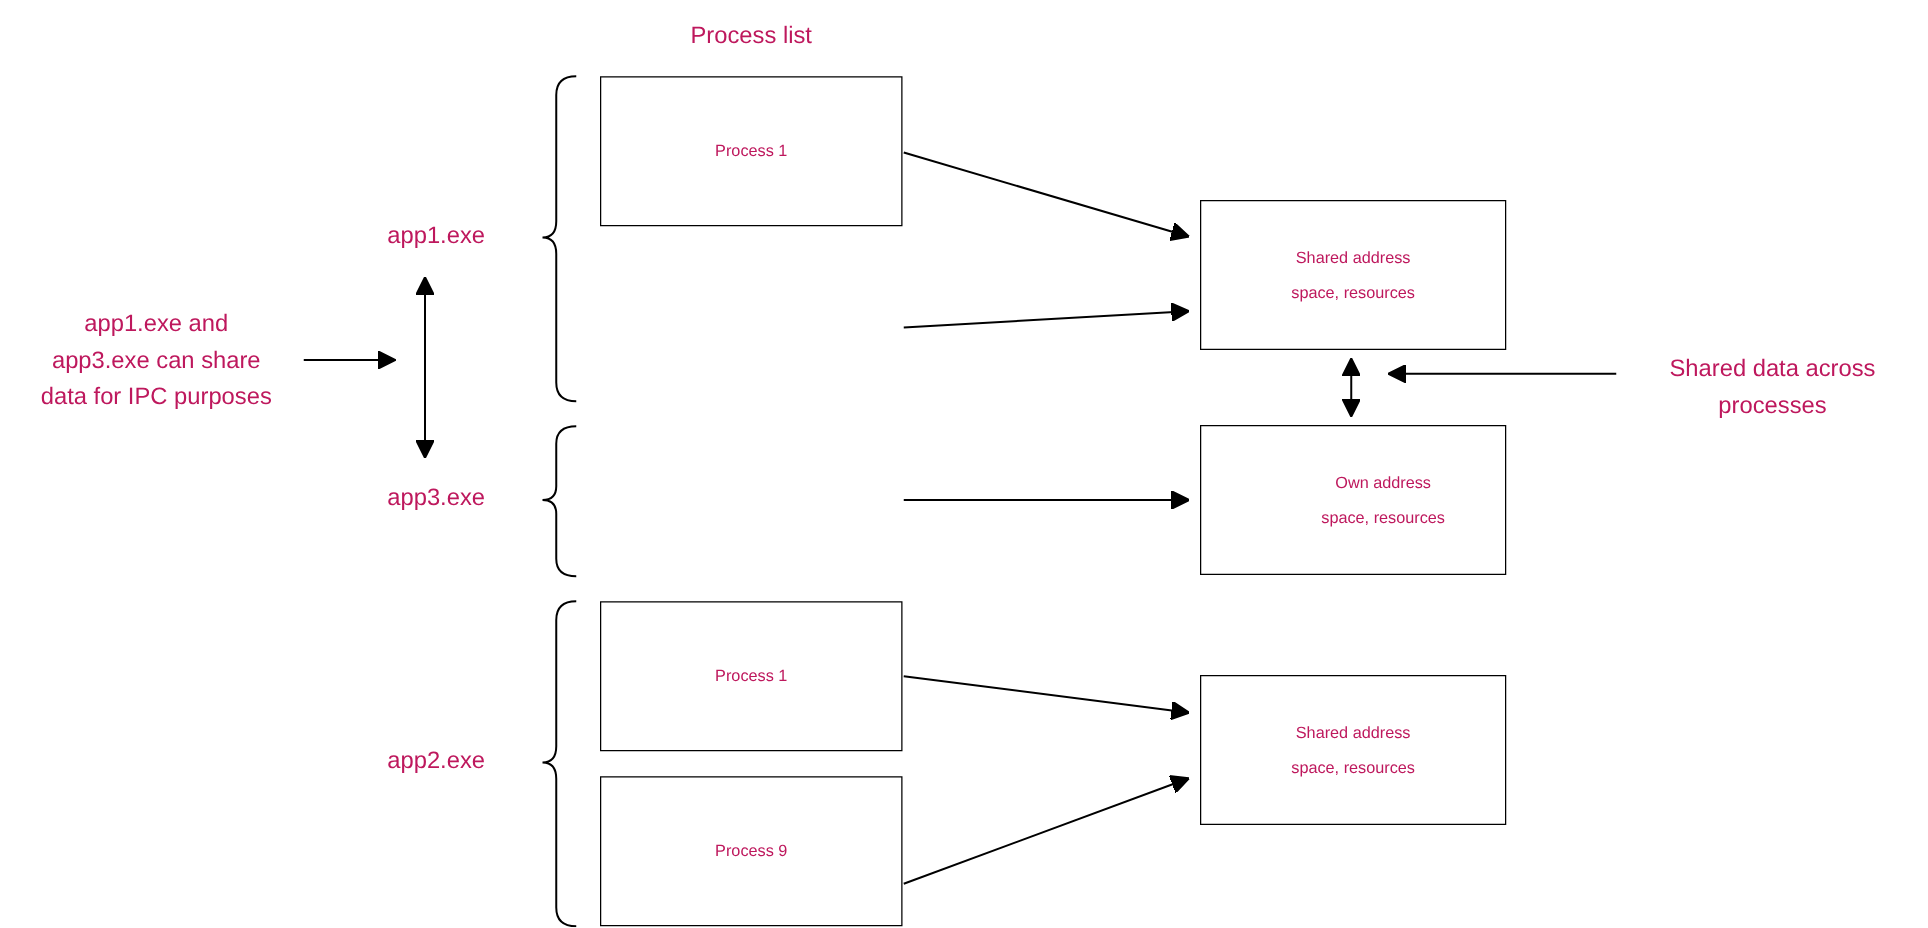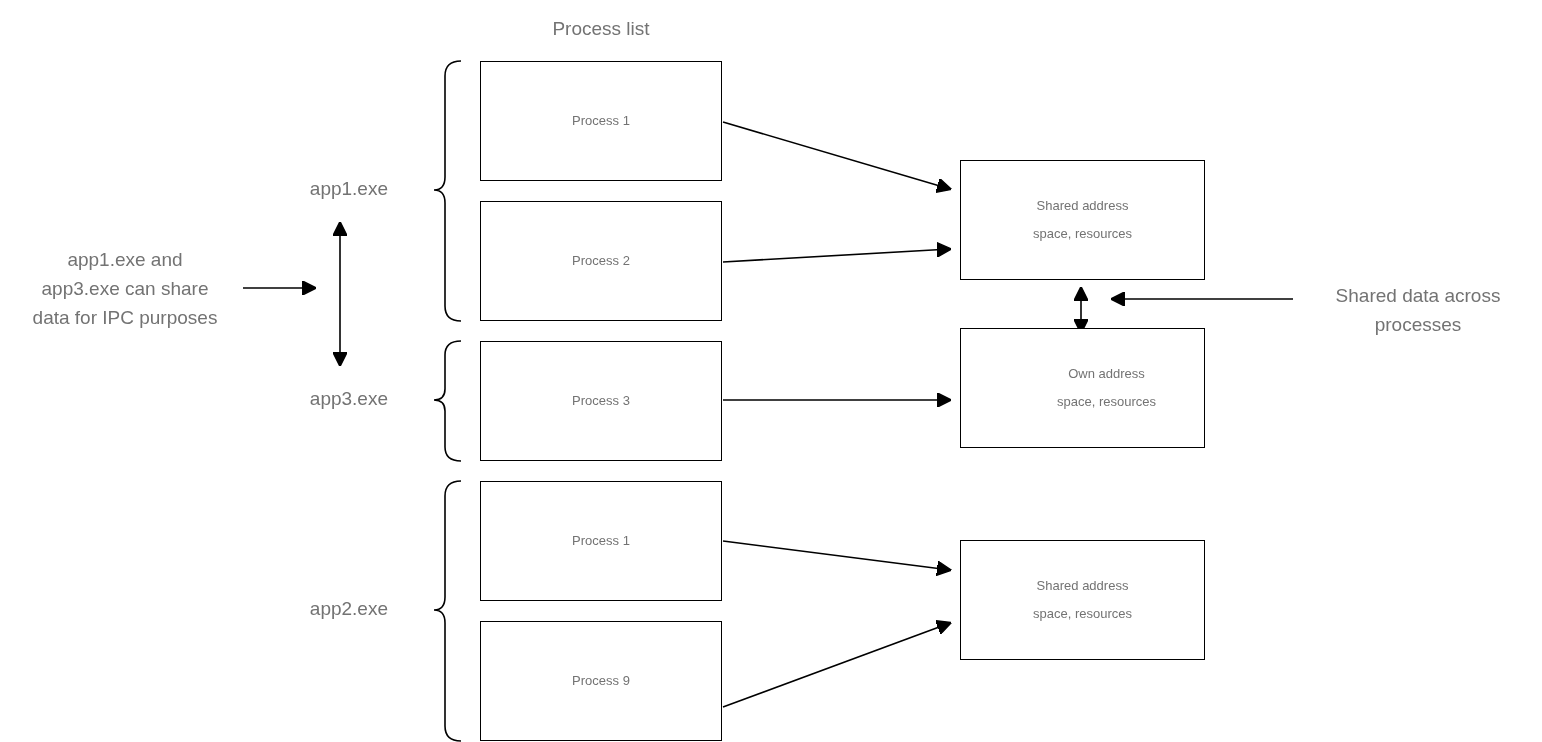--- a/index.html
+++ b/index.html
@@ -7,21 +7,21 @@
     padding: 0;
     background: #ffffff;
     font-family: "Liberation Sans", sans-serif;
   }
   #canvas {
     position: relative;
     width: 1542px;
     height: 742px;
     background: #ffffff;
     overflow: hidden;
-    color: #737373;
+    color: #be185d;
   }
   #arrow-layer {
     position: absolute;
     left: 0; top: 0;
     width: 1542px;
     height: 742px;
     pointer-events: none;
   }
   .box {
     position: absolute;
@@ -82,38 +82,32 @@
     <path fill="none" stroke-width="1.6" d="M461,341 Q445,341 445,355 L445,389 Q445,400 434,400 Q445,400 445,411 L445,447 Q445,461 461,461"></path>
 
     <path fill="none" stroke-width="1.6" d="M461,481 Q445,481 445,496 L445,597 Q445,610 434,610 Q445,610 445,623 L445,726 Q445,741 461,741"></path>
   </svg>
 
   <div class="label center-text" style="left:480px; top:14px; width:242px;">Process list</div>
 
   <div class="box proc-box" style="top:61px;">
     <span>Process 1</span>
   </div>
-  <div class="box proc-box" style="top:201px;">
-    <span>Process 2</span>
-  </div>
-  <div class="box proc-box" style="top:341px;">
-    <span>Process 3</span>
-  </div>
   <div class="box proc-box" style="top:481px;">
     <span>Process 1</span>
   </div>
   <div class="box proc-box" style="top:621px;">
     <span>Process 9</span>
   </div>
 
   <div class="box addr-box" style="top:160px;">
     <span>Shared address
 space, resources</span>
   </div>
-  <div class="box addr-box" style="top:328px;padding-left:48px;">
+  <div class="box addr-box" style="top:340px;padding-left:48px;">
     <span>Own address
 space, resources</span>
   </div>
   <div class="box addr-box" style="top:540px;">
     <span>Shared address
 space, resources</span>
   </div>
 
   <div class="label group-label" style="left:260px; top:174px;">app1.exe</div>
   <div class="label group-label" style="left:260px; top:384px;">app3.exe</div>

